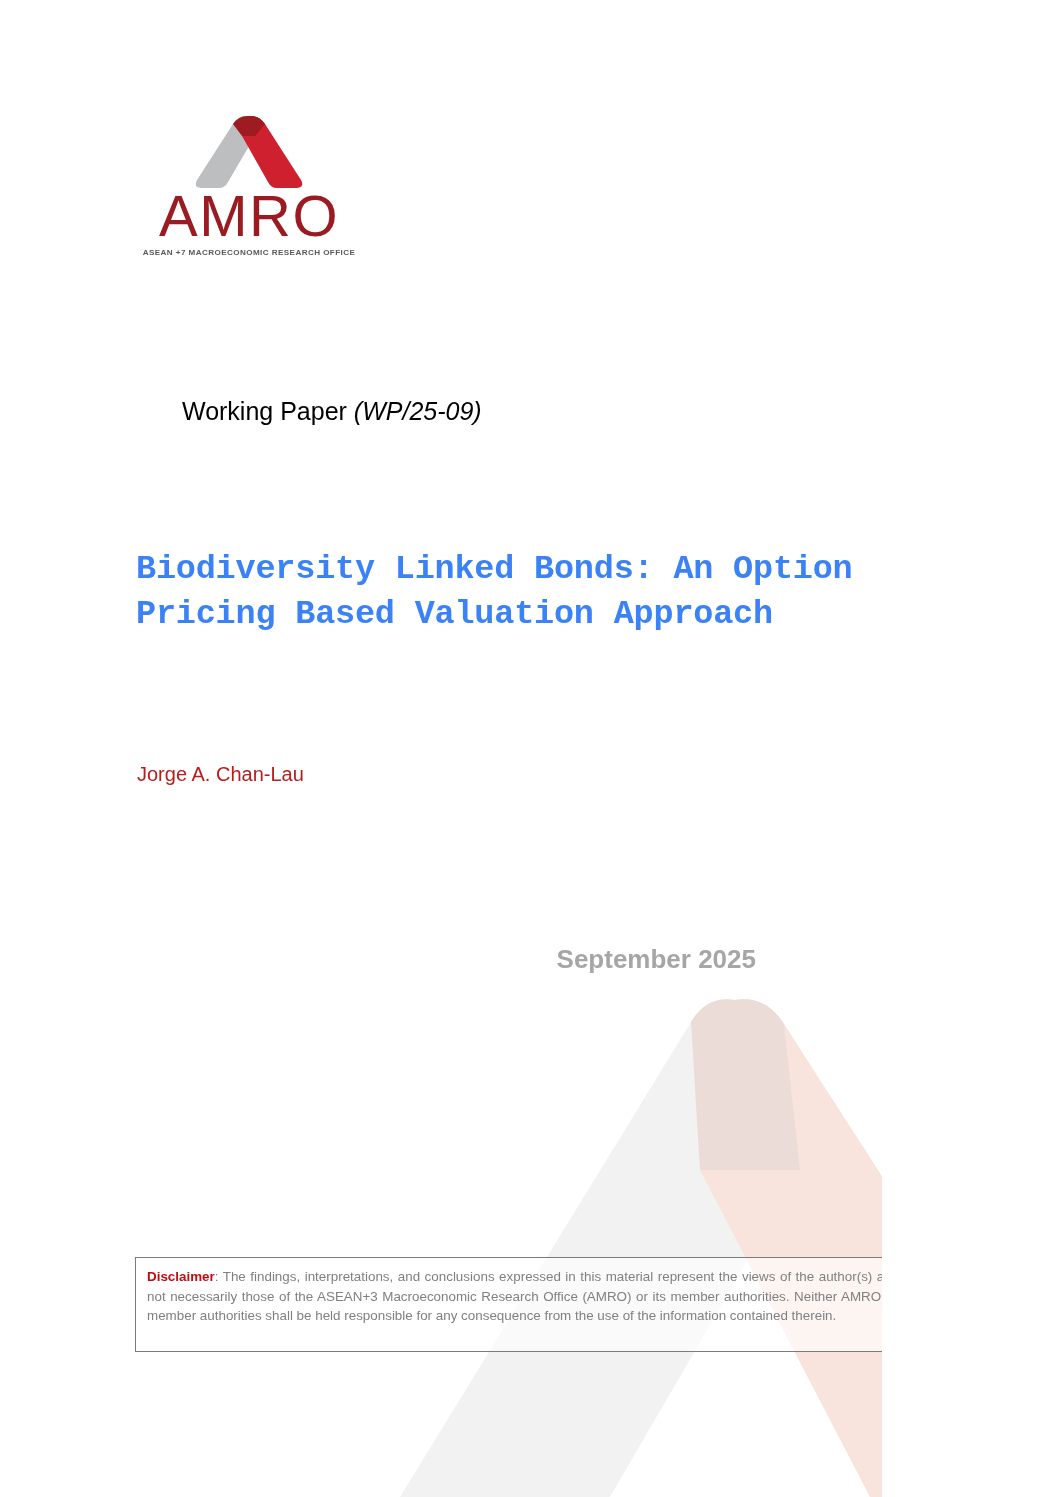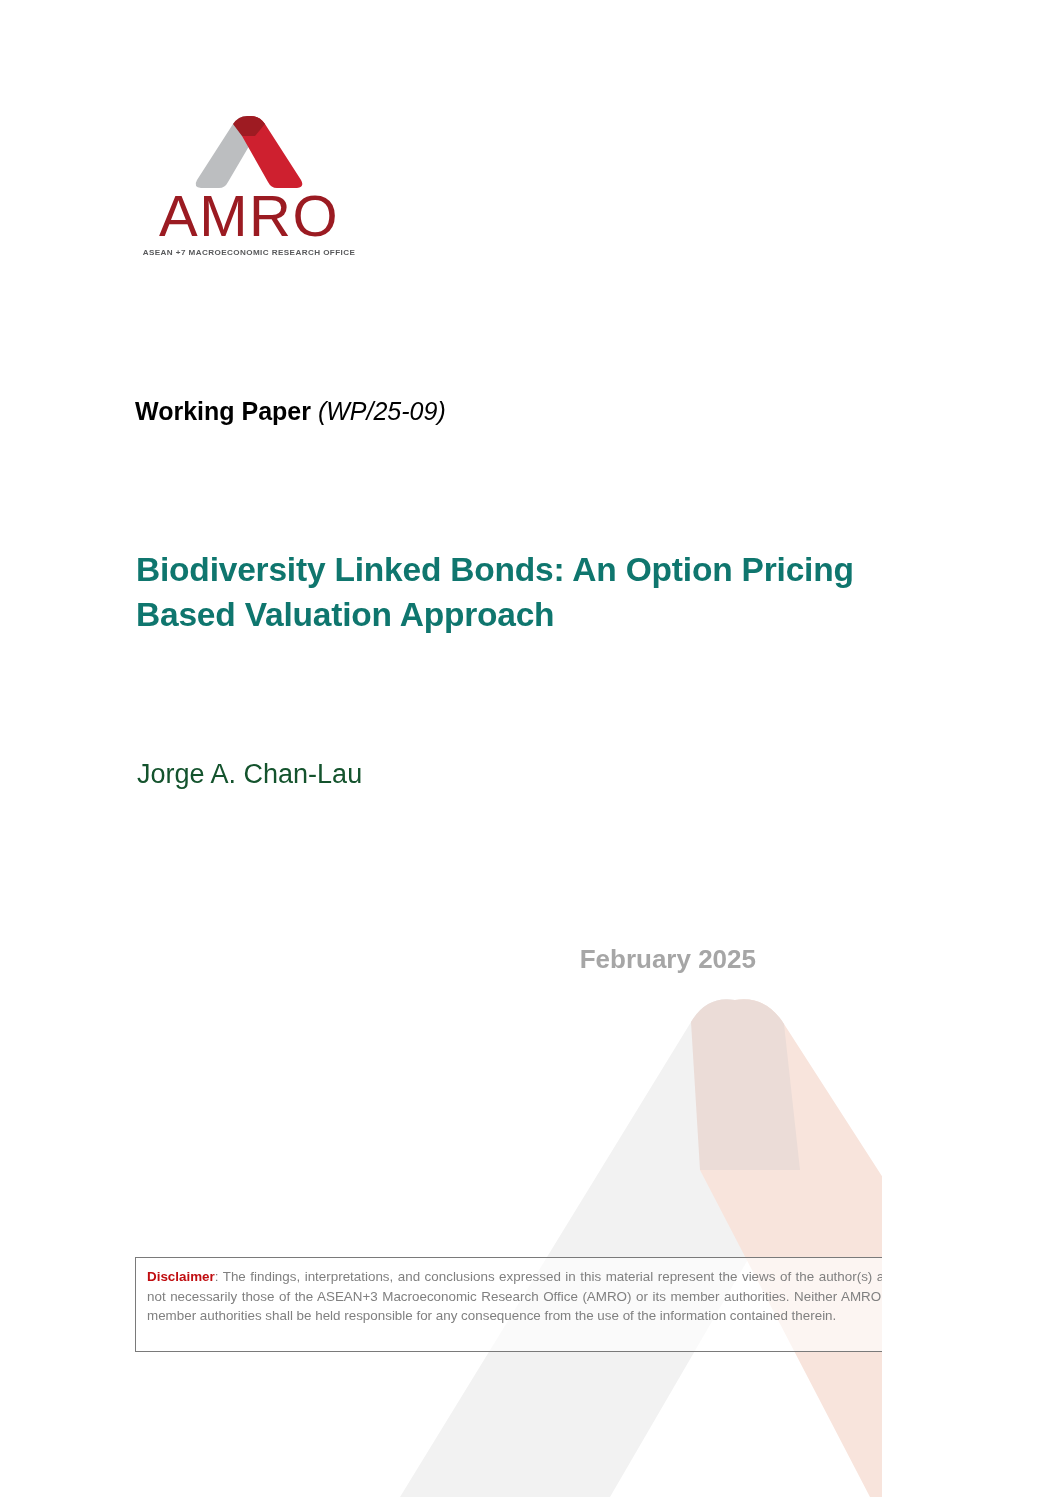--- a/index.html
+++ b/index.html
@@ -76,45 +76,46 @@
   .wp-line {
     position: absolute;
     left: 135px;
     top: 396px;
     font-size: 25px;
     line-height: 30px;
     color: #000000;
     z-index: 2;
     white-space: nowrap;
   }
-  .wp-line .wp-bold { font-weight: bold; }
+  .wp-line .wp-bold { font-weight: normal; margin-left: 47px; }
   .wp-line .wp-code { font-weight: normal; font-style: italic; }
 
   
   .doc-title {
     position: absolute;
     left: 136px;
     top: 525px;
     width: 740px;
     font-size: 33.5px;
     line-height: 45px;
     font-weight: bold;
-    color: #0f766e;
+    color: #3b82f6;
     letter-spacing: -0.2px;
     z-index: 2;
+    font-family: Liberation Mono, monospace;
   }
 
   
   .author {
     position: absolute;
     left: 137px;
     top: 757px;
-    font-size: 27px;
+    font-size: 20px;
     line-height: 34px;
-    color: #14532d;
+    color: #b91c1c;
     font-weight: 400;
     z-index: 2;
   }
 
   
   .pub-date {
     position: absolute;
     right: 126px;
     top: 943px;
     font-size: 26px;
@@ -184,19 +185,19 @@
   </div>
 
   <div class="wp-line">
     <span class="wp-bold">Working Paper</span><span class="wp-code"> (WP/25-09)</span>
   </div>
 
   <h1 class="doc-title">Biodiversity Linked Bonds: An Option Pricing Based Valuation Approach</h1>
 
   <div class="author">Jorge A. Chan-Lau</div>
 
-  <div class="pub-date">February 2025</div>
+  <div class="pub-date">September 2025</div>
 
   <div class="disclaimer-box">
     <p class="disclaimer-text"><span class="dis-label">Disclaimer</span><span>: The findings, interpretations, and conclusions expressed in this material represent the views of the author(s) and are not necessarily those of the ASEAN+3 Macroeconomic Research Office (AMRO) or its member authorities. Neither AMRO nor its member authorities shall be held responsible for any consequence from the use of the information contained therein.</span></p>
   </div>
 
 </div>
 
 </body></html>

